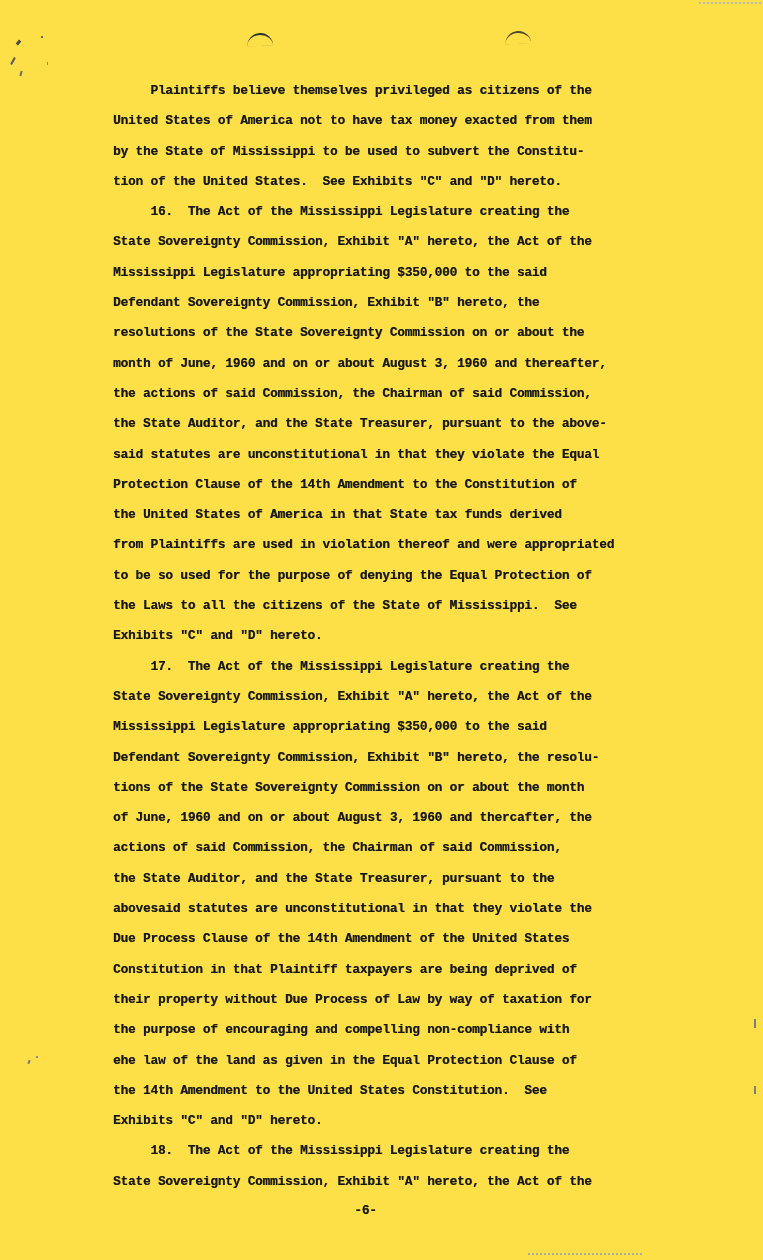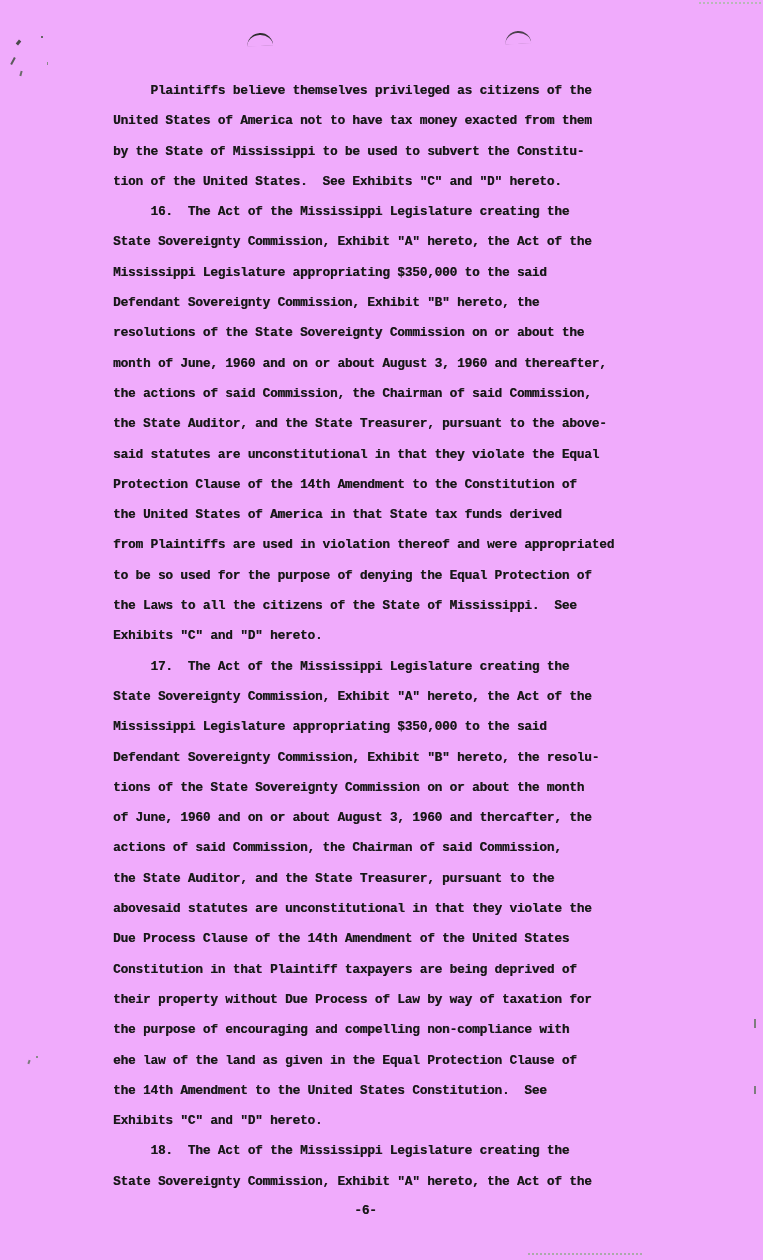--- a/index.html
+++ b/index.html
@@ -1,20 +1,20 @@
 <!DOCTYPE html>
 <html><head>
 <meta charset="utf-8">
 <style>
   html, body { margin: 0; padding: 0; background: #e8e8e8; }
   .page {
     position: relative;
     width: 763px;
     height: 1260px;
-    background: #f0abfc;
+    background: #fde047;
     overflow: hidden;
     font-family: "Liberation Mono", "DejaVu Sans Mono", monospace;
     color: #171717;
   }
   .text-block {
     position: absolute;
     left: 113px;
     top: 76px;
     width: 540px;
     font-size: 12.8px;

